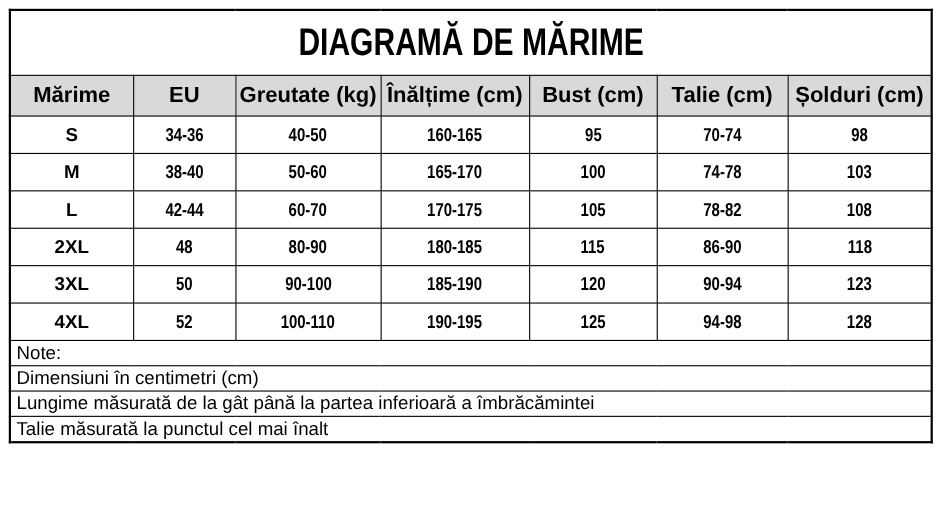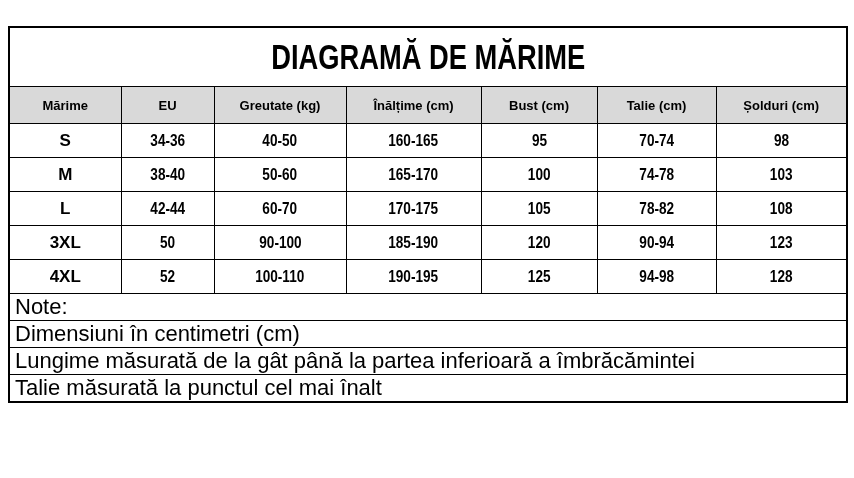--- a/index.html
+++ b/index.html
@@ -14,21 +14,21 @@
   .page {
     position: relative;
     width: 854px;
     height: 478px;
     background: #ffffff;
     overflow: hidden;
   }
   table.size-chart {
     position: absolute;
     left: 8px;
-    top: 26px;
+    top: 8px;
     width: 838px;
     border-collapse: collapse;
     table-layout: fixed;
     border: 2.5px solid #000000;
   }
   table.size-chart th,
   table.size-chart td {
     border: 1.5px solid #000000;
     padding: 0;
     text-align: center;
@@ -44,21 +44,21 @@
     display: inline-block;
     font-size: 35px;
     font-weight: bold;
     letter-spacing: 0px;
     transform: scaleX(0.78);
     transform-origin: center center;
   }
   tr.header-row th {
     height: 36px;
     background: #d9d9d9;
-    font-size: 13px;
+    font-size: 20px;
     font-weight: bold;
   }
   tr.data-row td {
     height: 33px;
     background: #ffffff;
   }
   .size-label {
     font-size: 17px;
     font-weight: bold;
   }
@@ -66,21 +66,21 @@
     display: inline-block;
     font-size: 17px;
     font-weight: bold;
     transform: scaleX(0.8);
     transform-origin: center center;
   }
   tr.note-row td {
     height: 22px;
     text-align: left;
     padding-left: 5px;
-    font-size: 22px;
+    font-size: 17px;
     font-weight: normal;
     background: #ffffff;
   }
 </style>
 </head>
 <body>
 
 <div class="page">
   <table class="size-chart">
     <colgroup>
@@ -130,20 +130,29 @@
       <tr class="data-row">
         <td><span class="size-label">L</span></td>
         <td><span class="num">42-44</span></td>
         <td><span class="num">60-70</span></td>
         <td><span class="num">170-175</span></td>
         <td><span class="num">105</span></td>
         <td><span class="num">78-82</span></td>
         <td><span class="num">108</span></td>
       </tr>
       <tr class="data-row">
+        <td><span class="size-label">2XL</span></td>
+        <td><span class="num">48</span></td>
+        <td><span class="num">80-90</span></td>
+        <td><span class="num">180-185</span></td>
+        <td><span class="num">115</span></td>
+        <td><span class="num">86-90</span></td>
+        <td><span class="num">118</span></td>
+      </tr>
+      <tr class="data-row">
         <td><span class="size-label">3XL</span></td>
         <td><span class="num">50</span></td>
         <td><span class="num">90-100</span></td>
         <td><span class="num">185-190</span></td>
         <td><span class="num">120</span></td>
         <td><span class="num">90-94</span></td>
         <td><span class="num">123</span></td>
       </tr>
       <tr class="data-row">
         <td><span class="size-label">4XL</span></td>

